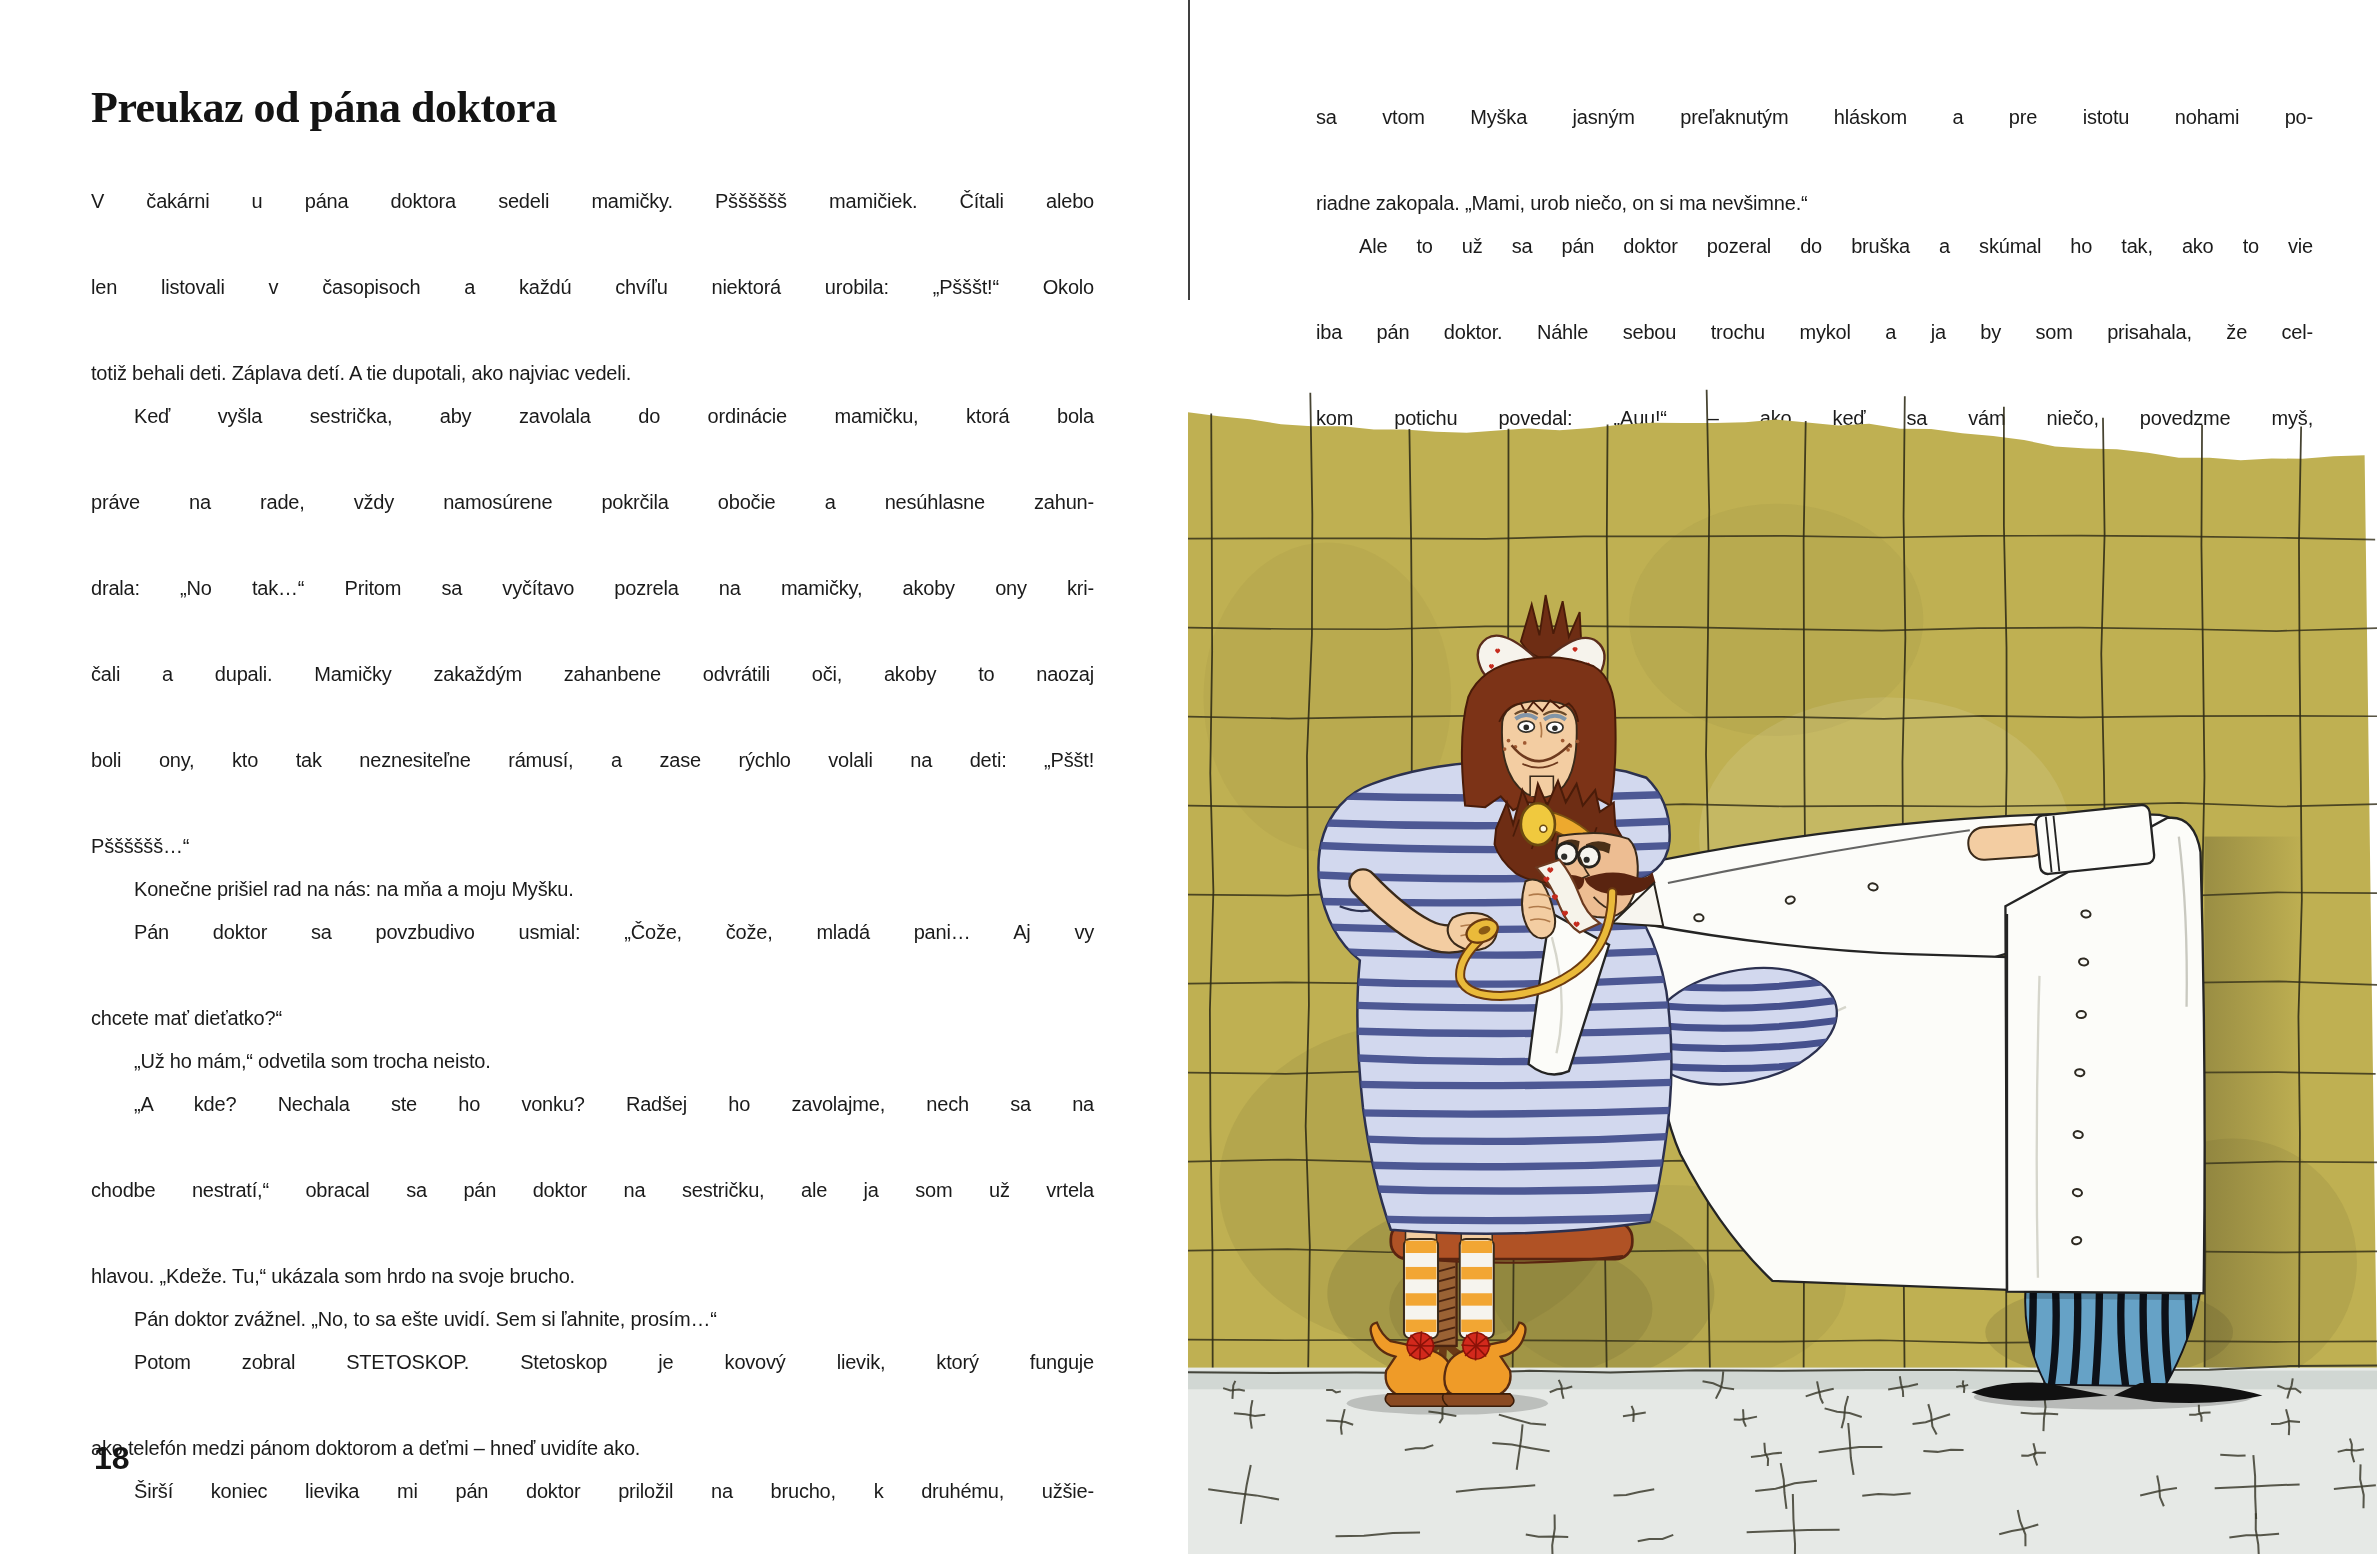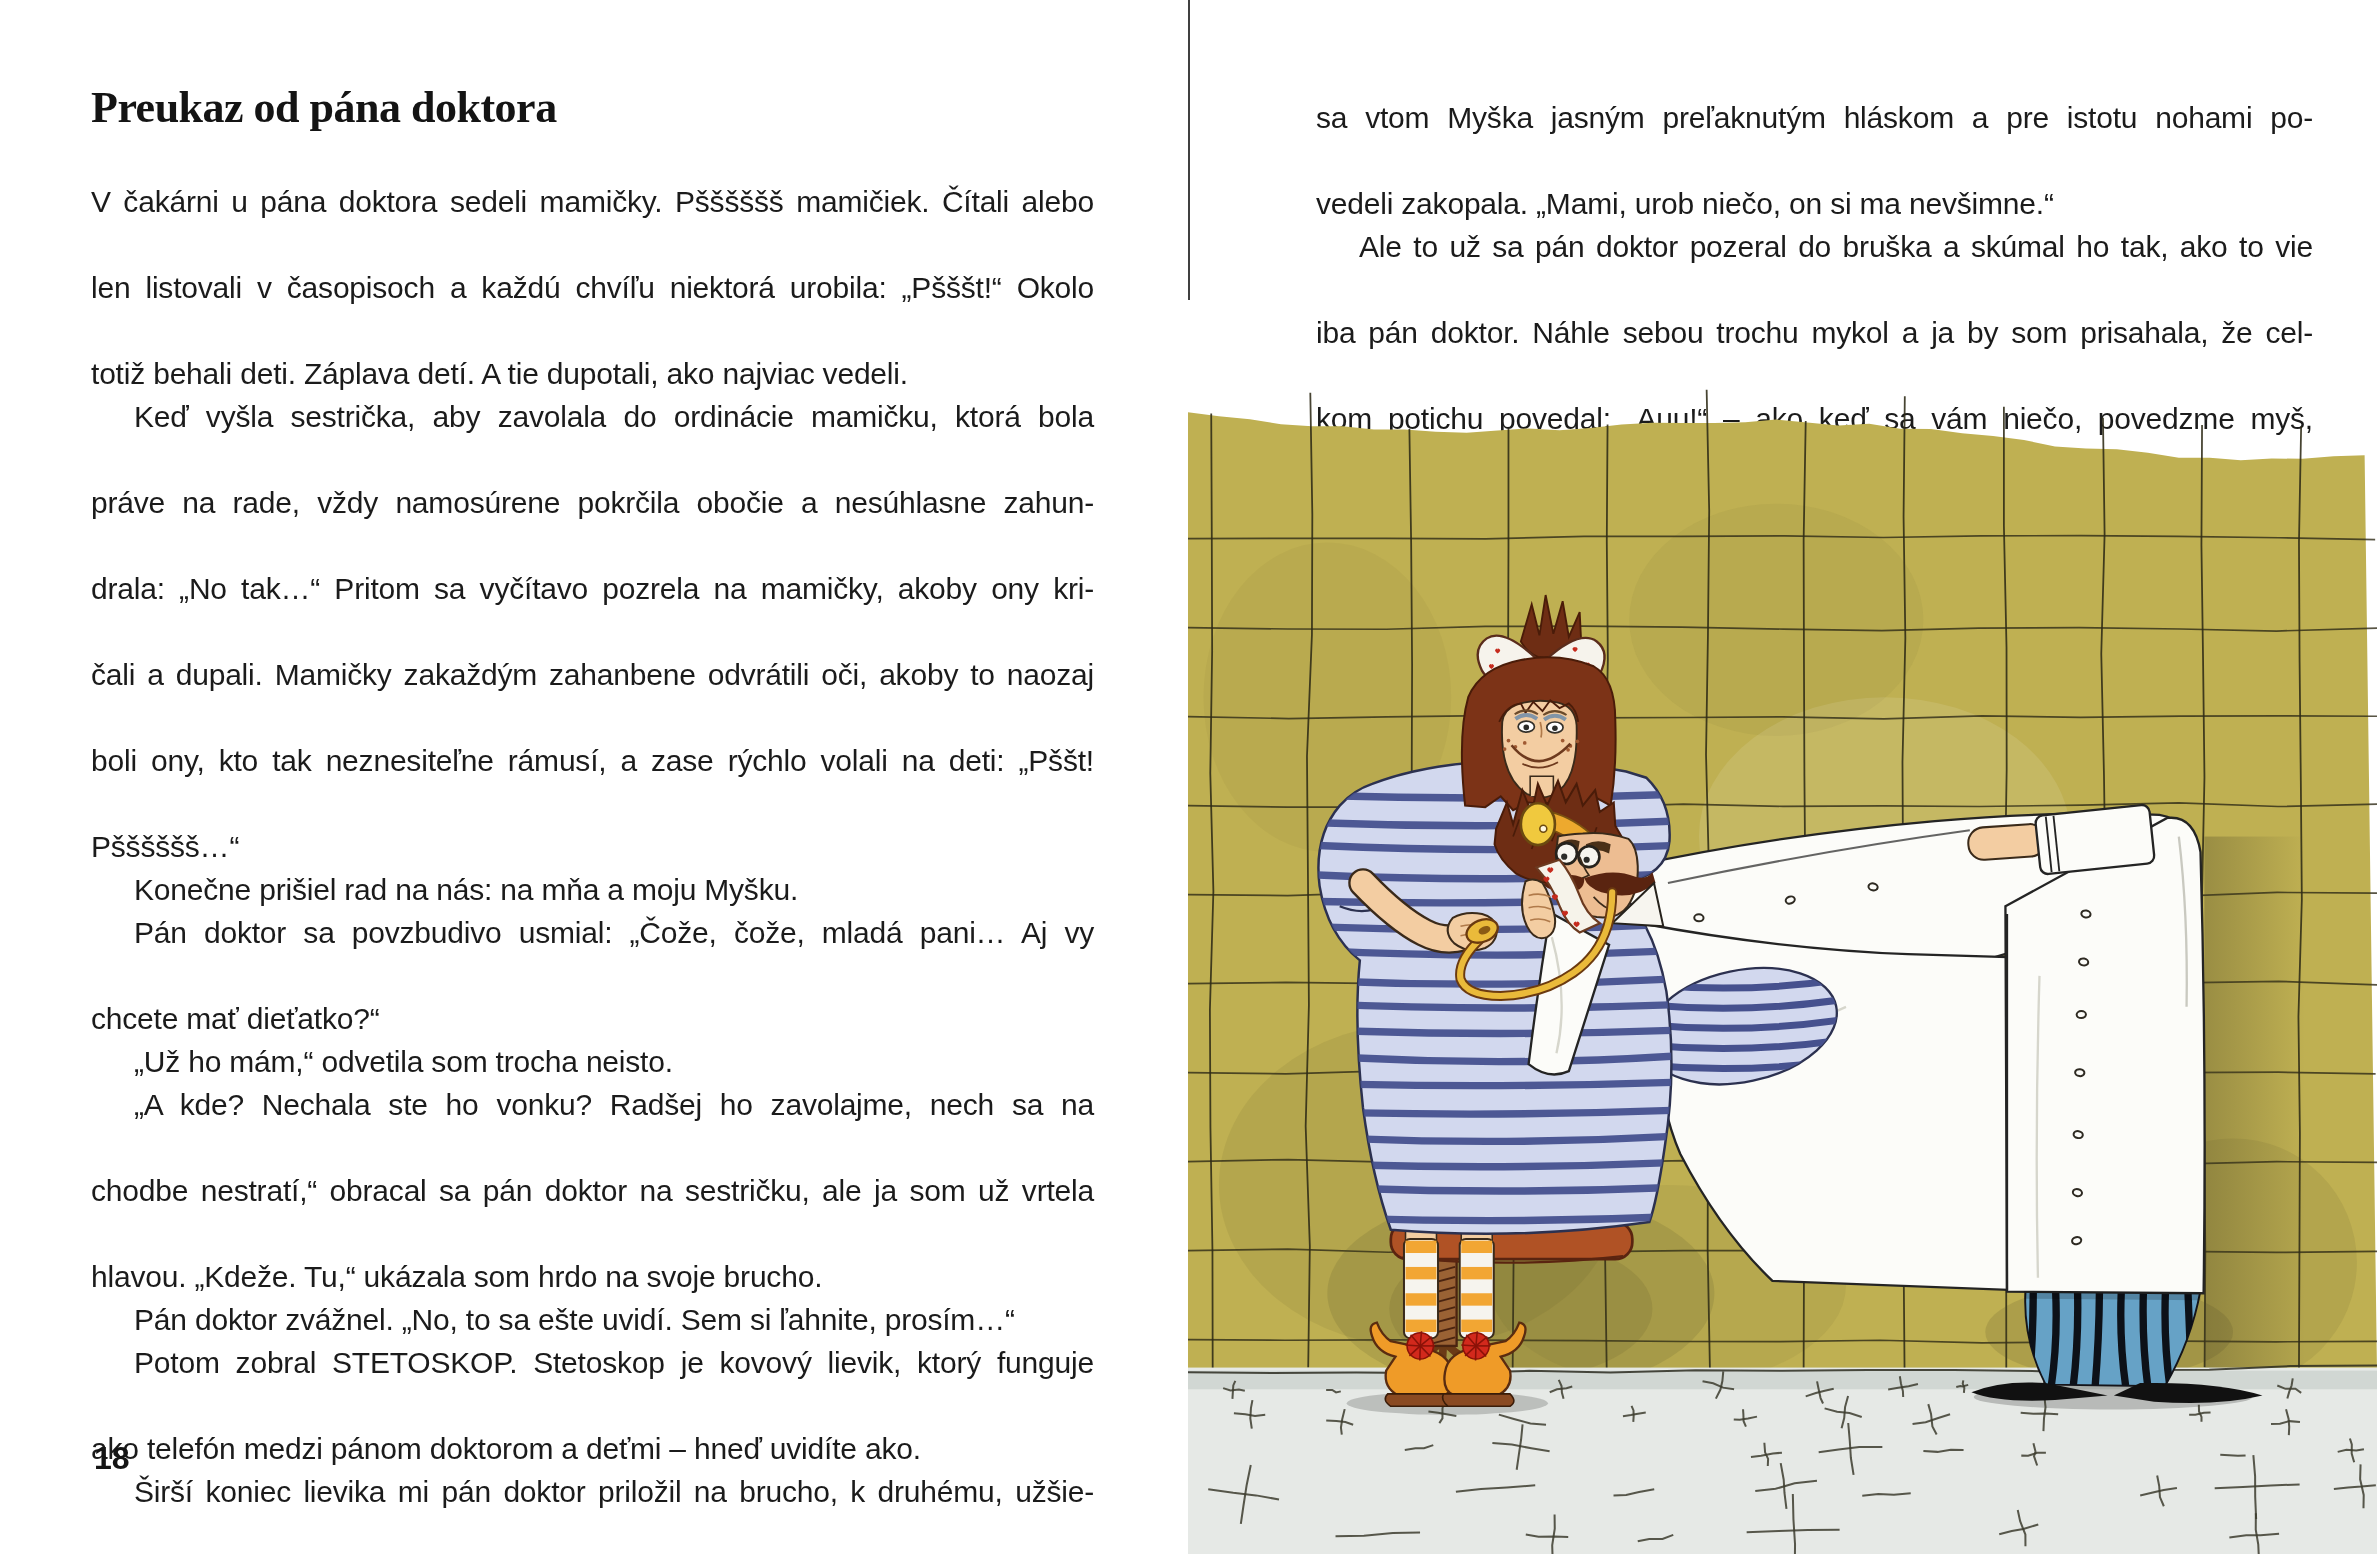--- a/index.html
+++ b/index.html
@@ -2,21 +2,21 @@
 <html style="font-size:12.4px"><head>
 <meta charset="utf-8">
 <style>
   html,body{margin:0;padding:0}
   body{
     width:2377px;height:1555px;position:relative;background:#ffffff;
     font-family:"Liberation Sans", sans-serif;color:#1b1b1b;overflow:hidden;
   }
   .col{position:absolute}
   .line{
-    line-height:43px;font-size:30px;letter-spacing:-0.2px;
+    line-height:43px;font-size:20px;letter-spacing:-0.2px;
     text-align:justify;
   }
   .line.j::after{content:"";display:inline-block;width:100%;height:0}
   .line.ind{padding-left:43px}
   #page-title{
     position:absolute;left:91px;top:82px;font-size:44px;font-weight:bold;
     letter-spacing:-0.5px;color:#141414;font-family:Liberation Serif, serif;
   }
   #left-text{left:91px;top:180px;width:1003px}
   #right-text{left:1316px;top:96px;width:997px}
@@ -47,21 +47,21 @@
     <div class="line j ind"><span>„A kde? Nechala ste ho vonku? Radšej ho zavolajme, nech sa na</span></div>
     <div class="line j"><span>chodbe nestratí,“ obracal sa pán doktor na sestričku, ale ja som už vrtela</span></div>
     <div class="line"><span>hlavou. „Kdeže. Tu,“ ukázala som hrdo na svoje brucho.</span></div>
     <div class="line ind"><span>Pán doktor zvážnel. „No, to sa ešte uvidí. Sem si ľahnite, prosím…“</span></div>
     <div class="line j ind"><span>Potom zobral STETOSKOP. Stetoskop je kovový lievik, ktorý funguje</span></div>
     <div class="line"><span>ako telefón medzi pánom doktorom a deťmi – hneď uvidíte ako.</span></div>
     <div class="line j ind"><span>Širší koniec lievika mi pán doktor priložil na brucho, k druhému, užšie-</span></div>
   </div>
 <div id="right-text" class="col">
     <div class="line j"><span>sa vtom Myška jasným preľaknutým hláskom a pre istotu nohami po-</span></div>
-    <div class="line"><span>vedeli zakopala. „Mami, urob niečo, on si ma nevšimne.“</span></div>
+    <div class="line"><span>riadne zakopala. „Mami, urob niečo, on si ma nevšimne.“</span></div>
     <div class="line j ind"><span>Ale to už sa pán doktor pozeral do bruška a skúmal ho tak, ako to vie</span></div>
     <div class="line j"><span>iba pán doktor. Náhle sebou trochu mykol a ja by som prisahala, že cel-</span></div>
     <div class="line j"><span>kom potichu povedal: „Auu!“ – ako keď sa vám niečo, povedzme myš,</span></div>
     <div class="line j"><span>zahryzne do prsta – ale to sa mi určite len zdalo, pretože vzápätí na mňa</span></div>
     <div class="line"><span>pán doktor veselo zažmurkal:</span></div>
   </div>
 <div id="page-number">18</div>
 <div id="gutter-line"></div>
 
 <div id="illustration-wrap">

